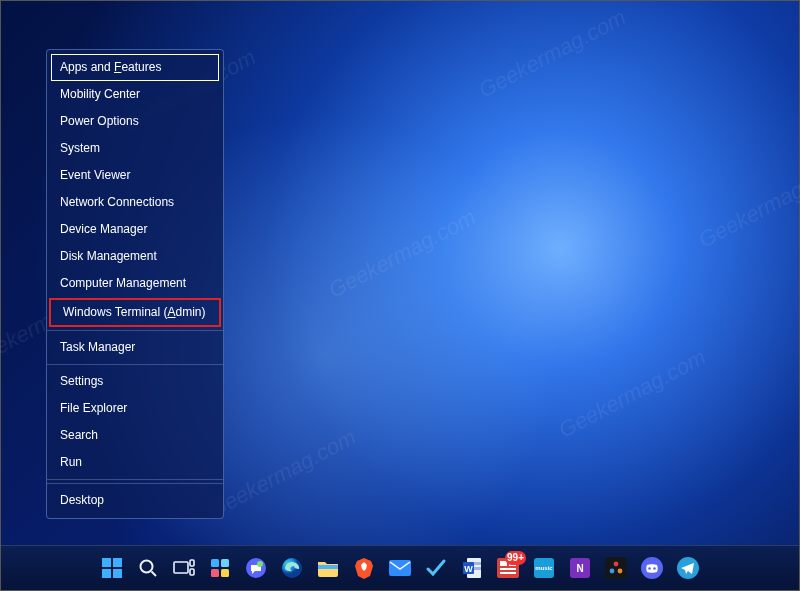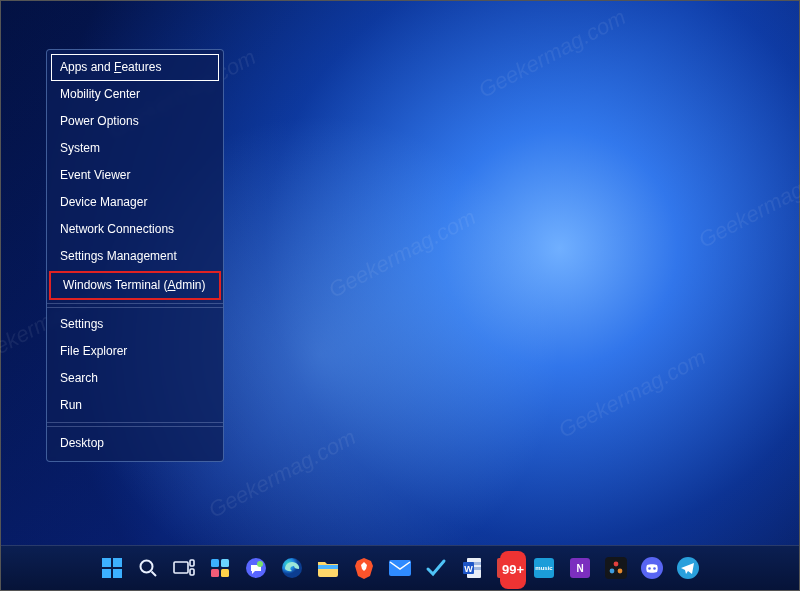--- a/index.html
+++ b/index.html
@@ -41,22 +41,22 @@
     position:absolute;left:0;right:0;bottom:0;height:44px;
     background:linear-gradient(180deg,#0b1f52 0%,#061338 100%);
     border-top:1px solid rgba(150,180,255,.25);
     display:flex;align-items:center;justify-content:center;gap:6px;
   }
   .tb-btn{
     width:30px;height:30px;display:flex;align-items:center;justify-content:center;
     border-radius:4px;position:relative;color:#eaf1ff;
   }
   .tb-btn .badge{
-    position:absolute;top:-2px;right:-3px;min-width:15px;height:14px;padding:12px 2px;
-    border-radius:8px;background:#e33;color:#fff;font-size:13px;line-height:14px;
+    position:absolute;top:-2px;right:-3px;min-width:15px;height:14px;padding:0 2px;
+    border-radius:8px;background:#e33;color:#fff;font-size:10px;line-height:14px;
     text-align:center;font-weight:600;
   }
   .tb-btn svg{display:block}
   .tile{width:20px;height:20px;border-radius:3px;display:flex;align-items:center;justify-content:center;font-size:10px;font-weight:700;color:#fff}
 </style>
 </head>
 <body>
 
 <div class="desktop">
 
@@ -78,32 +78,38 @@
       <div class="item">
         <span>Power Options</span>
       </div>
       <div class="item">
         <span>System</span>
       </div>
       <div class="item">
         <span>Event Viewer</span>
       </div>
       <div class="item">
+        <span>Network Connections</span>
+      </div>
+      <div class="item">
         <span>Device Manager</span>
       </div>
       <div class="item">
-        <span>Network Connections</span>
-      </div>
-      <div class="item">
-        <span>Settings Management</span>
+        <span>Disk Management</span>
+      </div>
+      <div class="item">
+        <span>Computer Management</span>
       </div>
       <div class="item boxed">
         <span>Windows Terminal (<u>A</u>dmin)</span>
       </div>
       <div class="sep"></div>
+      <div class="item">
+        <span>Task Manager</span>
+      </div>
       <div class="sep"></div>
       <div class="item">
         <span>Settings</span>
       </div>
       <div class="item">
         <span>File Explorer</span>
       </div>
       <div class="item">
         <span>Search</span>
       </div>

